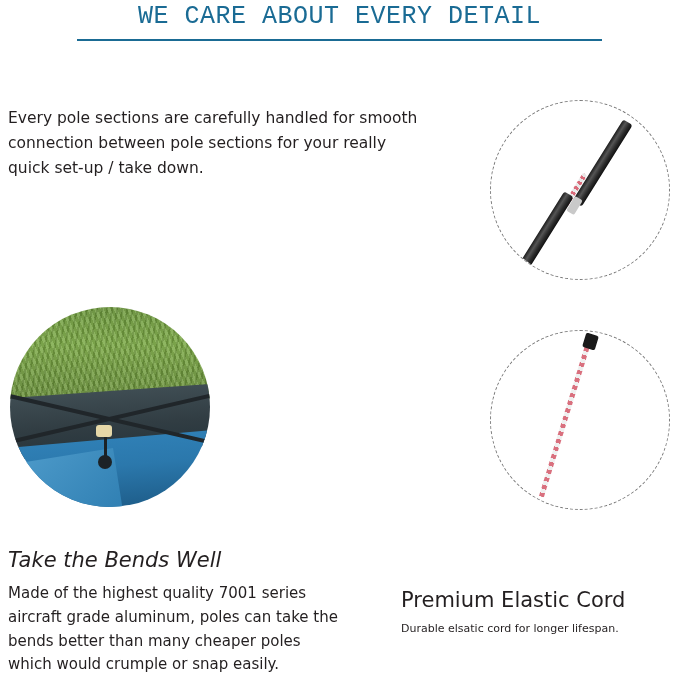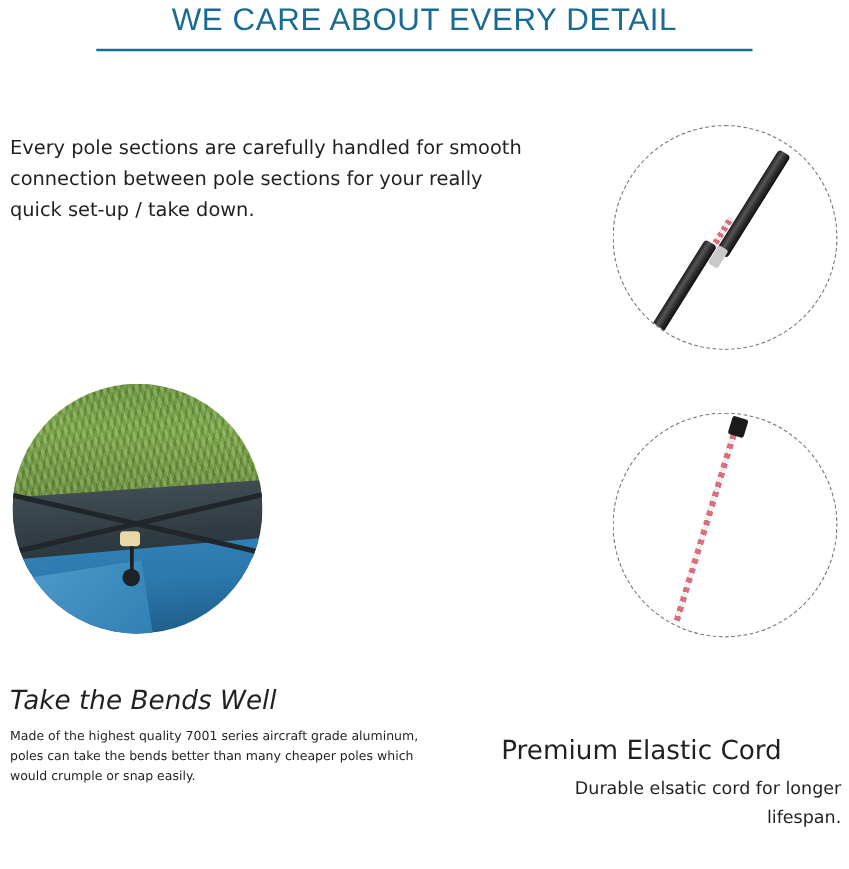--- a/index.html
+++ b/index.html
@@ -25,21 +25,21 @@
   
   .header-title {
     position: absolute;
     left: 0;
     top: 2px;
     width: 679px;
     text-align: center;
     font-size: 25px;
     letter-spacing: 0.5px;
     color: #1a6b94;
-    font-family: Liberation Sans, sans-serif;
+    font-family: Liberation Mono, monospace;
     font-weight: 400;
   }
   .header-rule {
     position: absolute;
     left: 77px;
     top: 39px;
     width: 525px;
     height: 2px;
     background: #1a6b94;
   }
@@ -74,37 +74,36 @@
     position: absolute;
     left: 8px;
     top: 548px;
     width: 340px;
   }
   #take-bends .block-heading {
     margin: 0 0 9px 0;
     font-style: italic;
   }
   #take-bends .block-body {
-    font-size: 10px;
+    font-size: 15px;
     line-height: 1.58;
   }
 
   #elastic-cord {
     position: absolute;
     left: 401px;
     top: 588px;
     width: 272px;
   }
   #elastic-cord .block-heading {
     margin: 0 0 7px 0;
   }
   #elastic-cord .block-body {
-    font-size: 14px;
+    font-size: 11px;
     line-height: 1.6;
-    text-align: right;
   }
 
   
   .circle-dashed {
     position: absolute;
     border-radius: 50%;
     border: 1px dashed #7b7b7b;
     overflow: hidden;
     background: #ffffff;
   }

